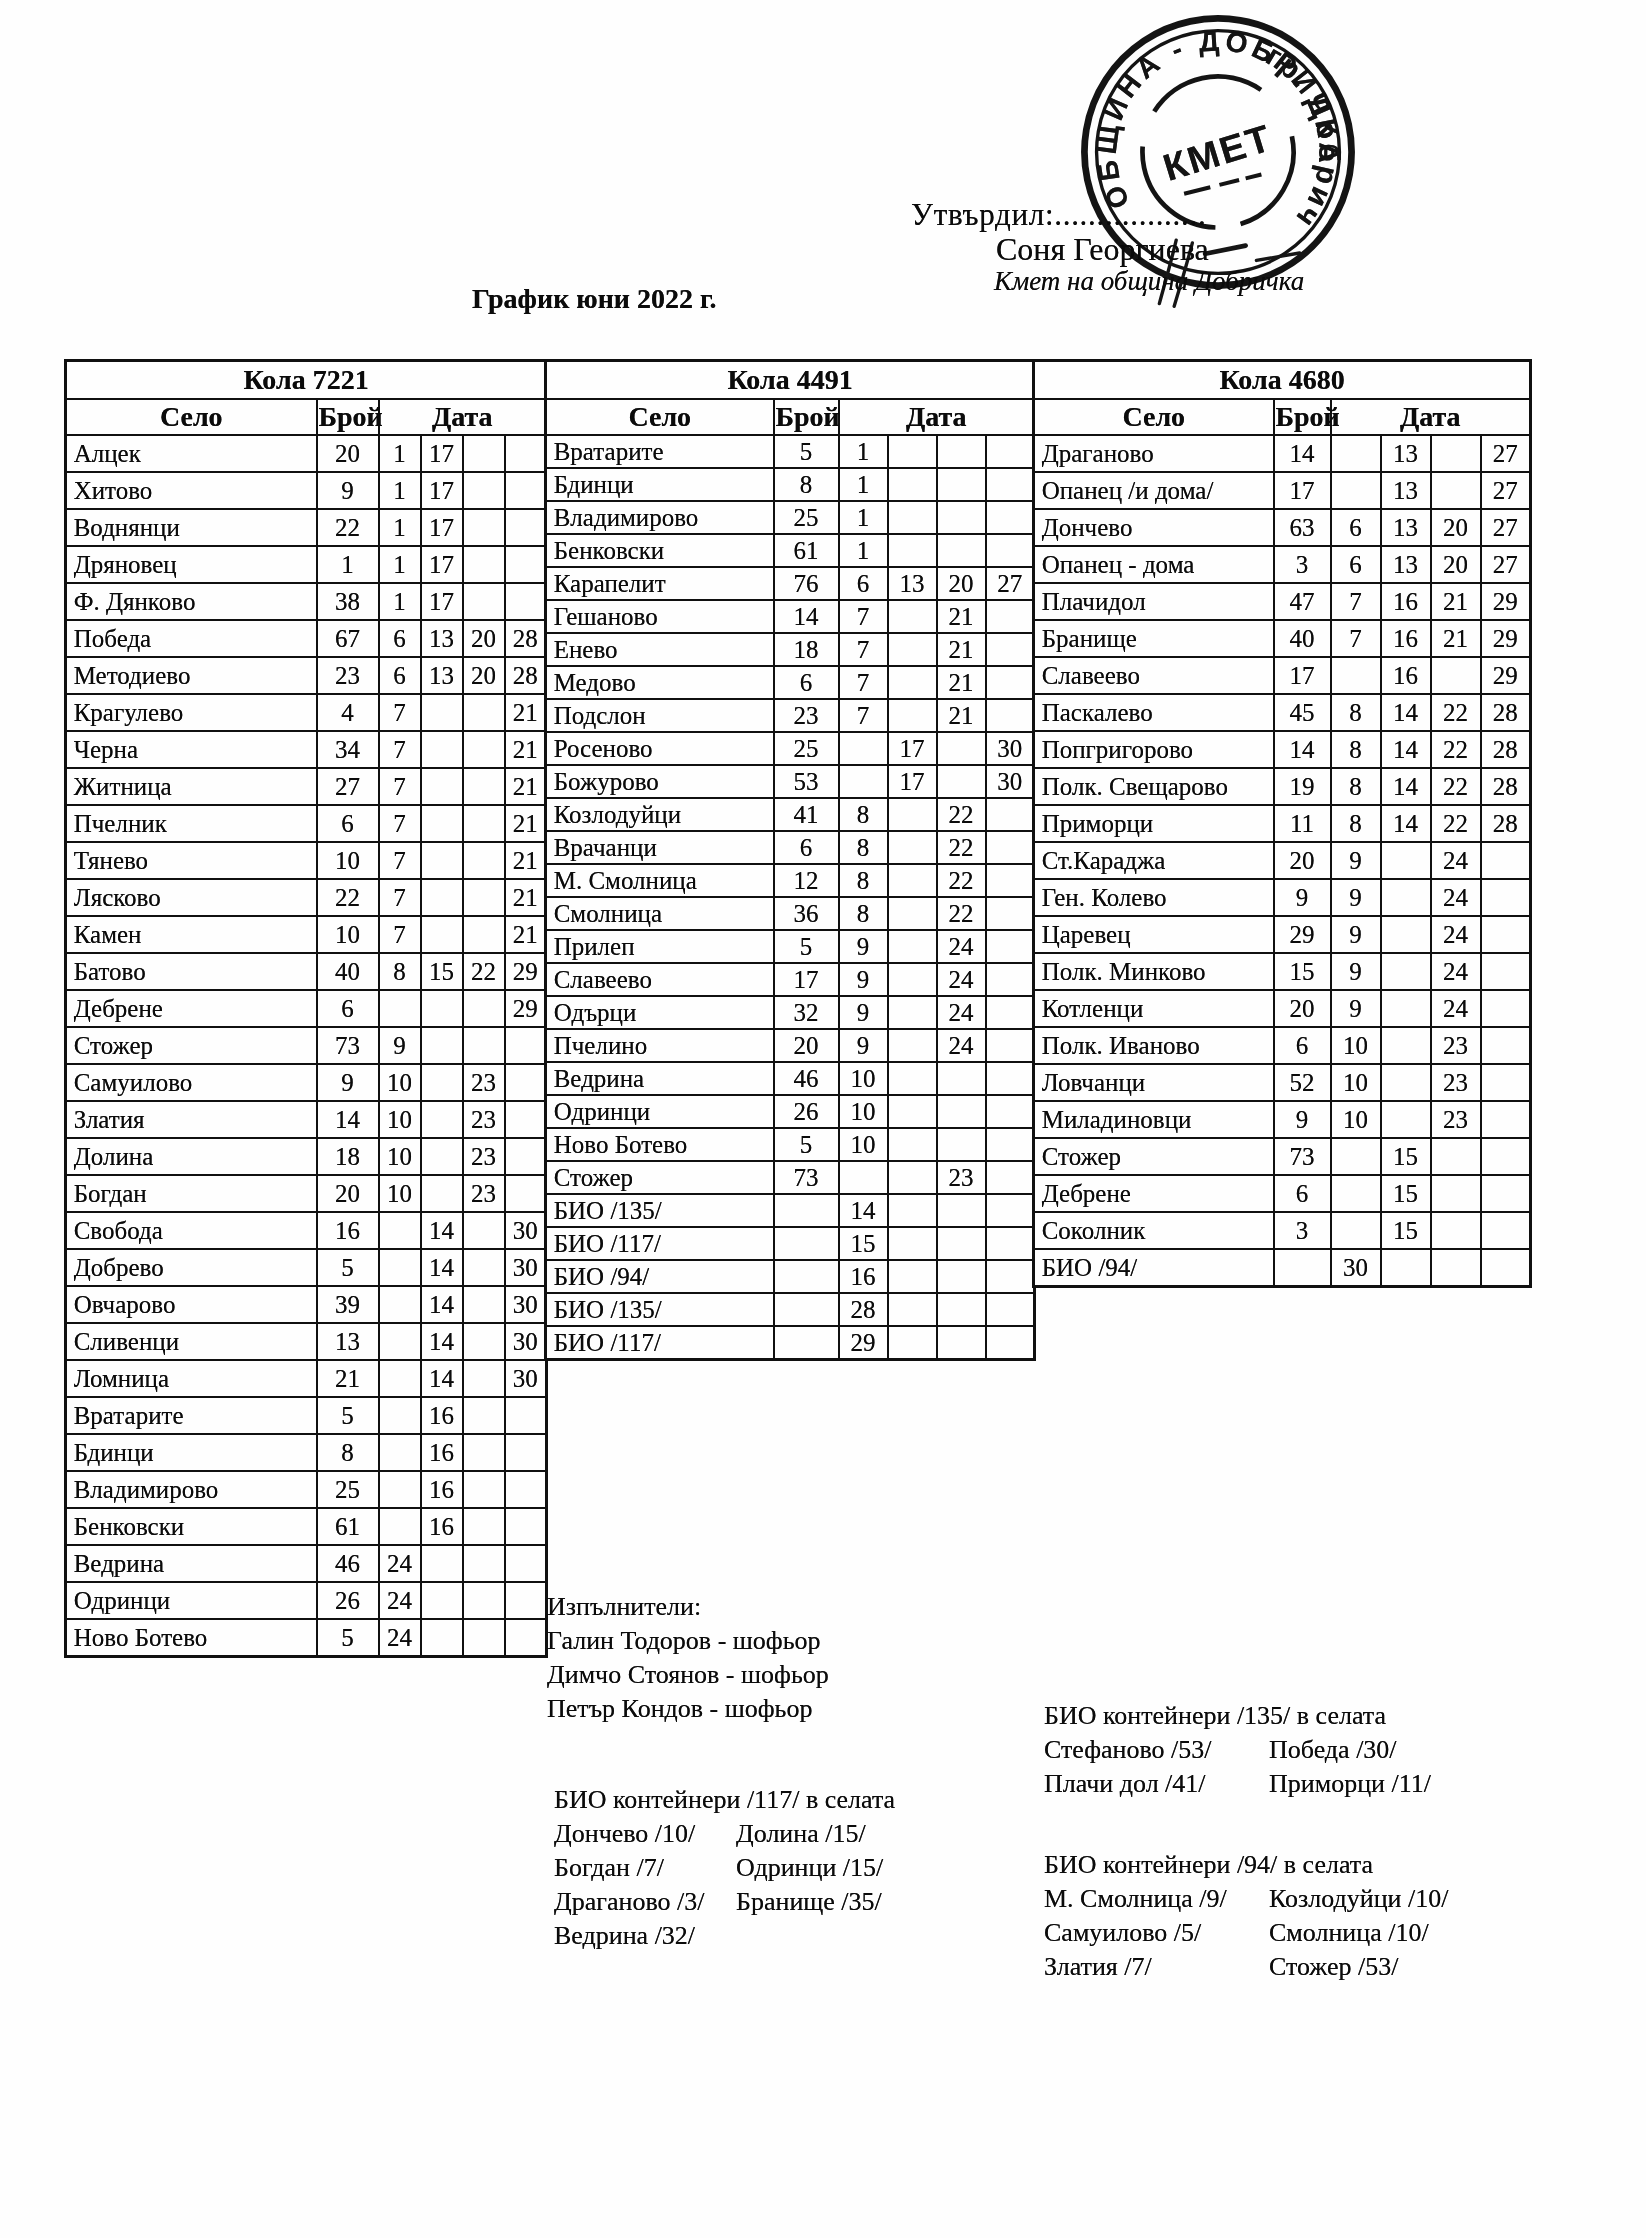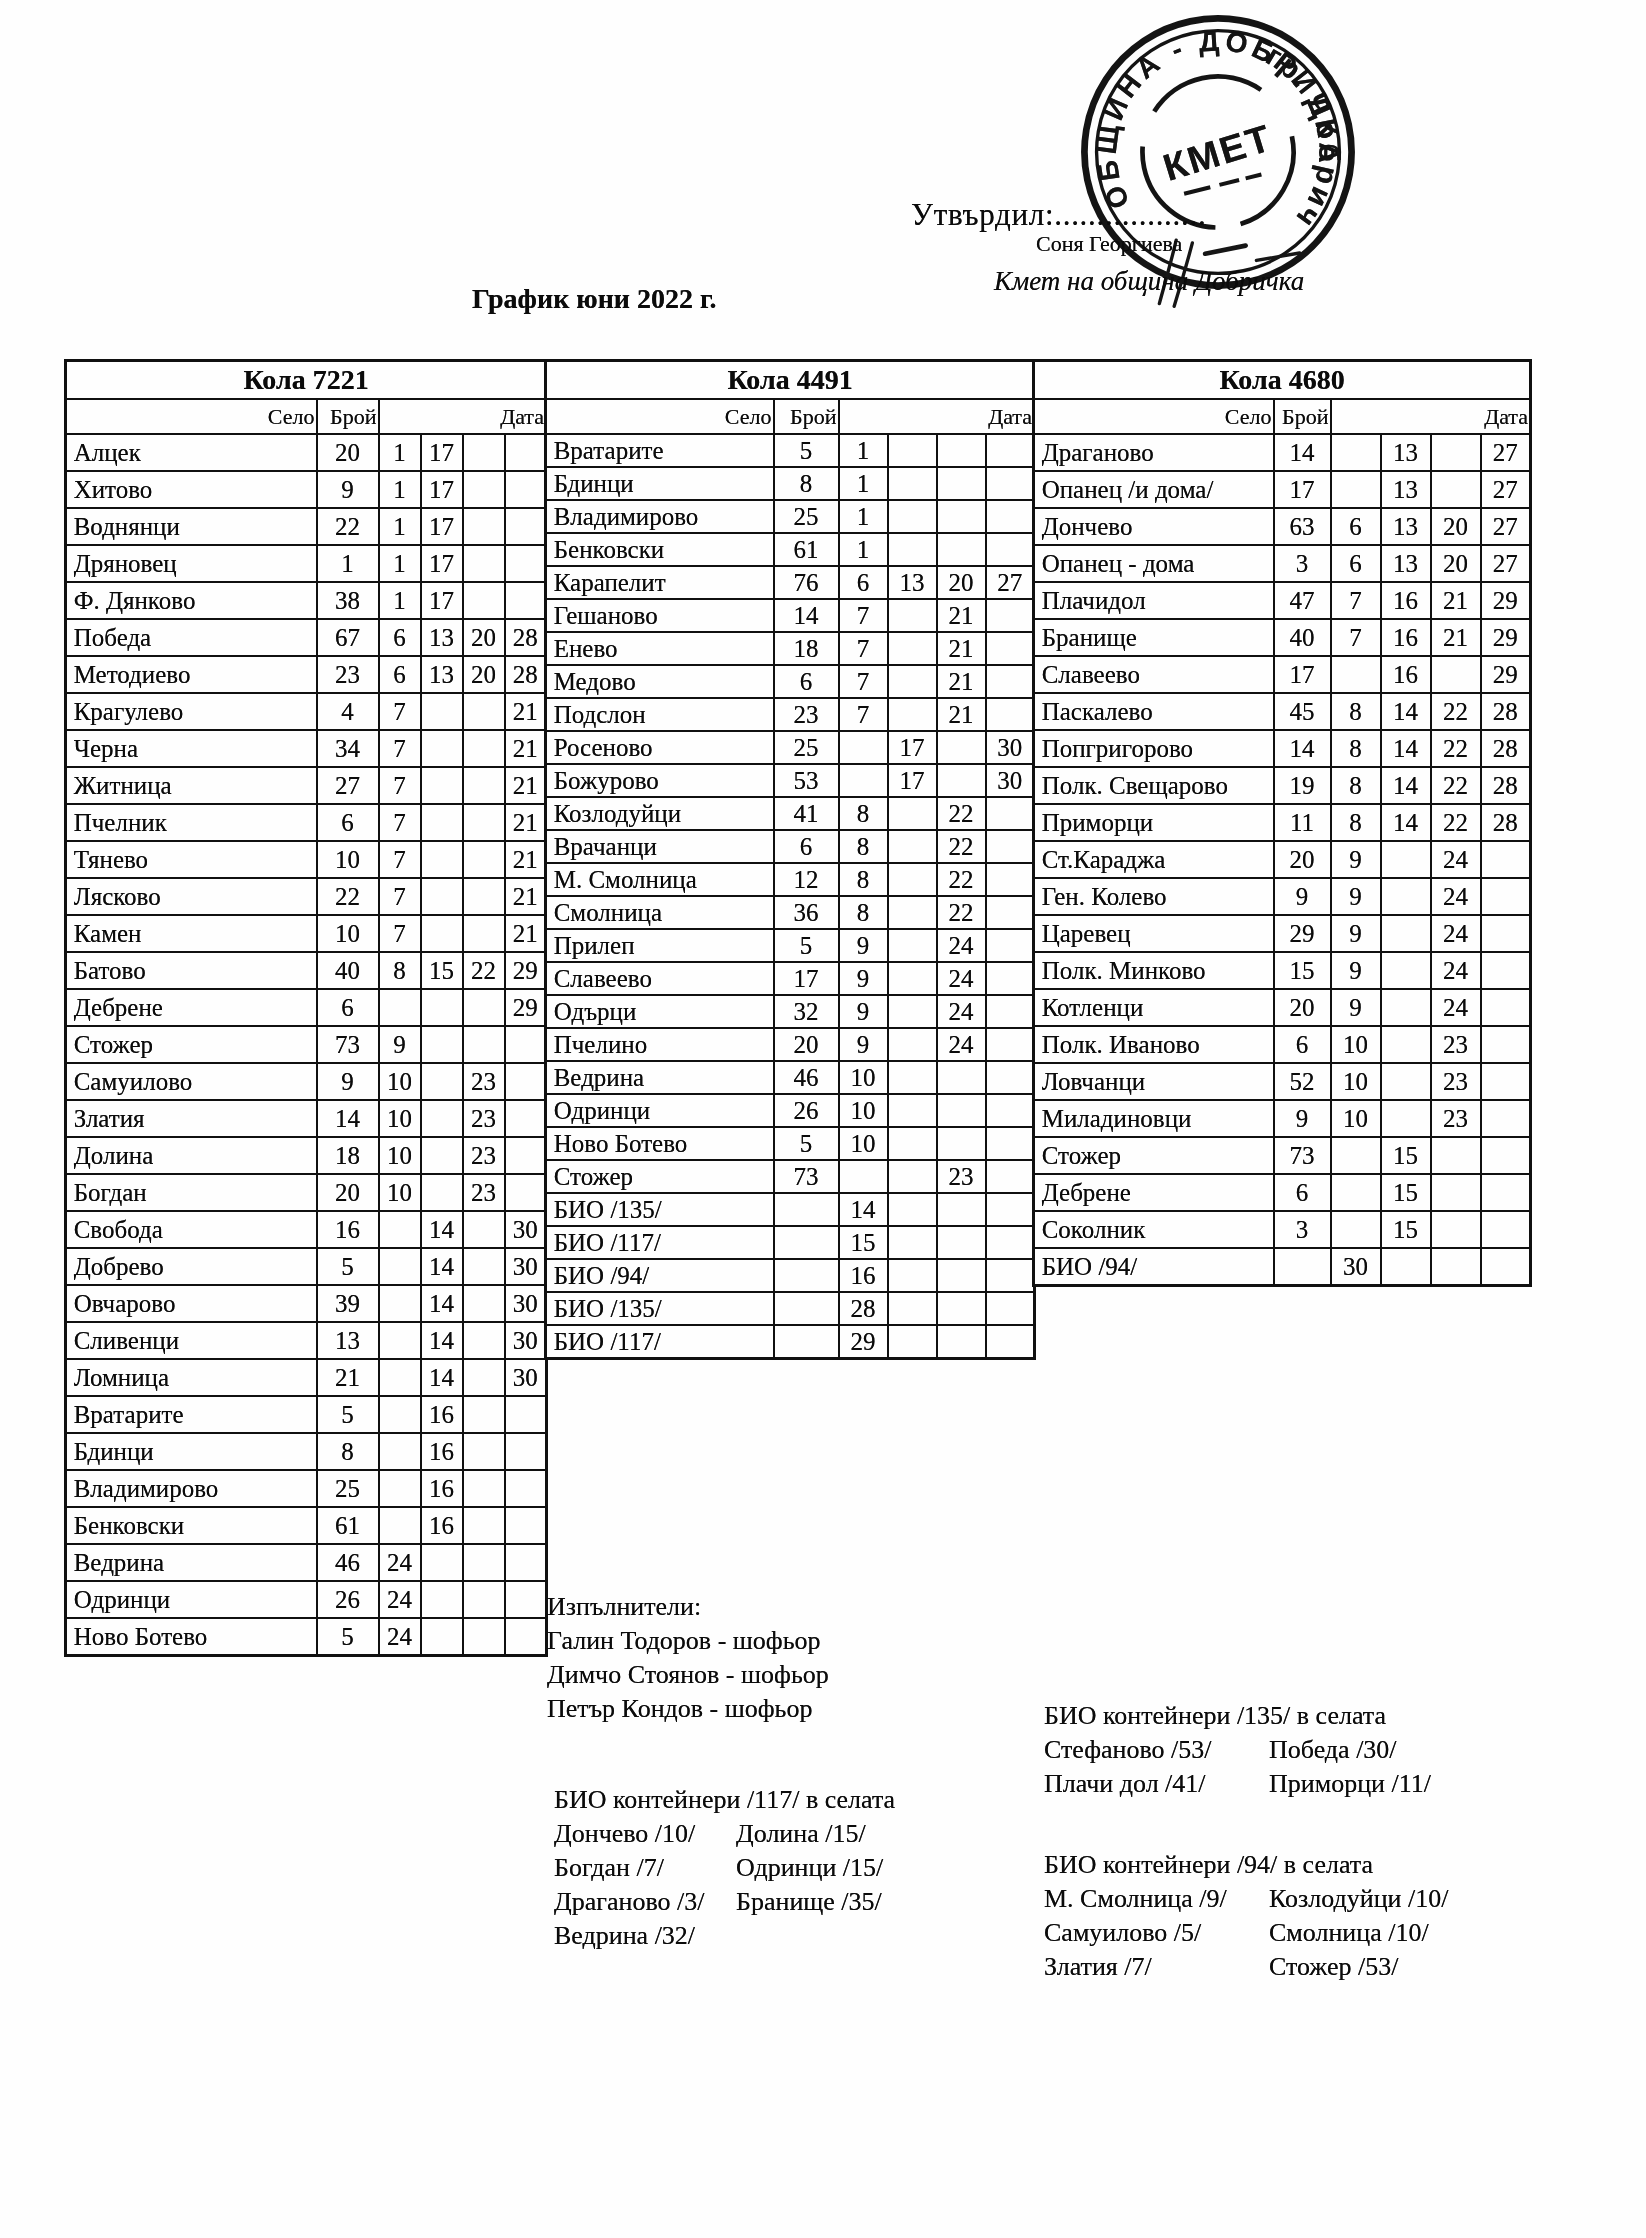--- a/index.html
+++ b/index.html
@@ -4,30 +4,30 @@
 <style>
   html,body{margin:0;padding:0;background:#d8d8d5;}
   .page{
     position:relative; width:1646px; height:2239px; background:#fefefe;
     color:#0b0b0b; font-family:"Liberation Serif", serif; overflow:hidden;
     text-shadow:0 0 0.5px rgba(10,10,10,.75);
   }
   .abs{position:absolute;}
   
   .approve-label{left:911px; top:197px; font-size:31px; letter-spacing:0.7px;}
-  .approver-name{left:996px; top:231px; font-size:22px;margin-left:40px;}
+  .approver-name{left:996px; top:231px; font-size:32px;}
   .approver-role{left:994px; top:266px; font-size:27px; font-style:italic;}
   
   .doc-title{left:472px; top:283px; width:317px; font-size:28px; font-weight:bold;}
   
   table{border-collapse:collapse; position:absolute; top:359px; table-layout:fixed; background:#fefefe;}
   table,th,td{border:2px solid #101010;}
   table{border-width:3.4px;}
   th.vehicle{height:34px; font-size:28px; font-weight:bold; text-align:center; border-bottom-width:2.7px;}
-  tr.cols th{height:31px; font-size:22px; font-weight:normal; text-align:right;}
+  tr.cols th{height:31px; font-size:28px; font-weight:bold; text-align:center;}
   td{font-size:25px; overflow:hidden;}
   td.v{text-align:left; padding-left:6.7px; white-space:nowrap;}
   td.c,td.d{text-align:center;}
   .t1{left:64px;  width:480px;padding-left:20px;}
   .t2{left:544px; width:488px;}
   .t3{left:1032px;width:497px;}
   .t1 .colV{width:251px}.t1 .colC{width:62px}.t1 .colD{width:42px}
   .t2 .colV{width:228px}.t2 .colC{width:65px}.t2 .colD{width:49px}
   .t3 .colV{width:240px}.t3 .colC{width:57px}.t3 .colD{width:50px}
   .t1 td{height:33px}.t2 td{height:29px}.t3 td{height:33px}

